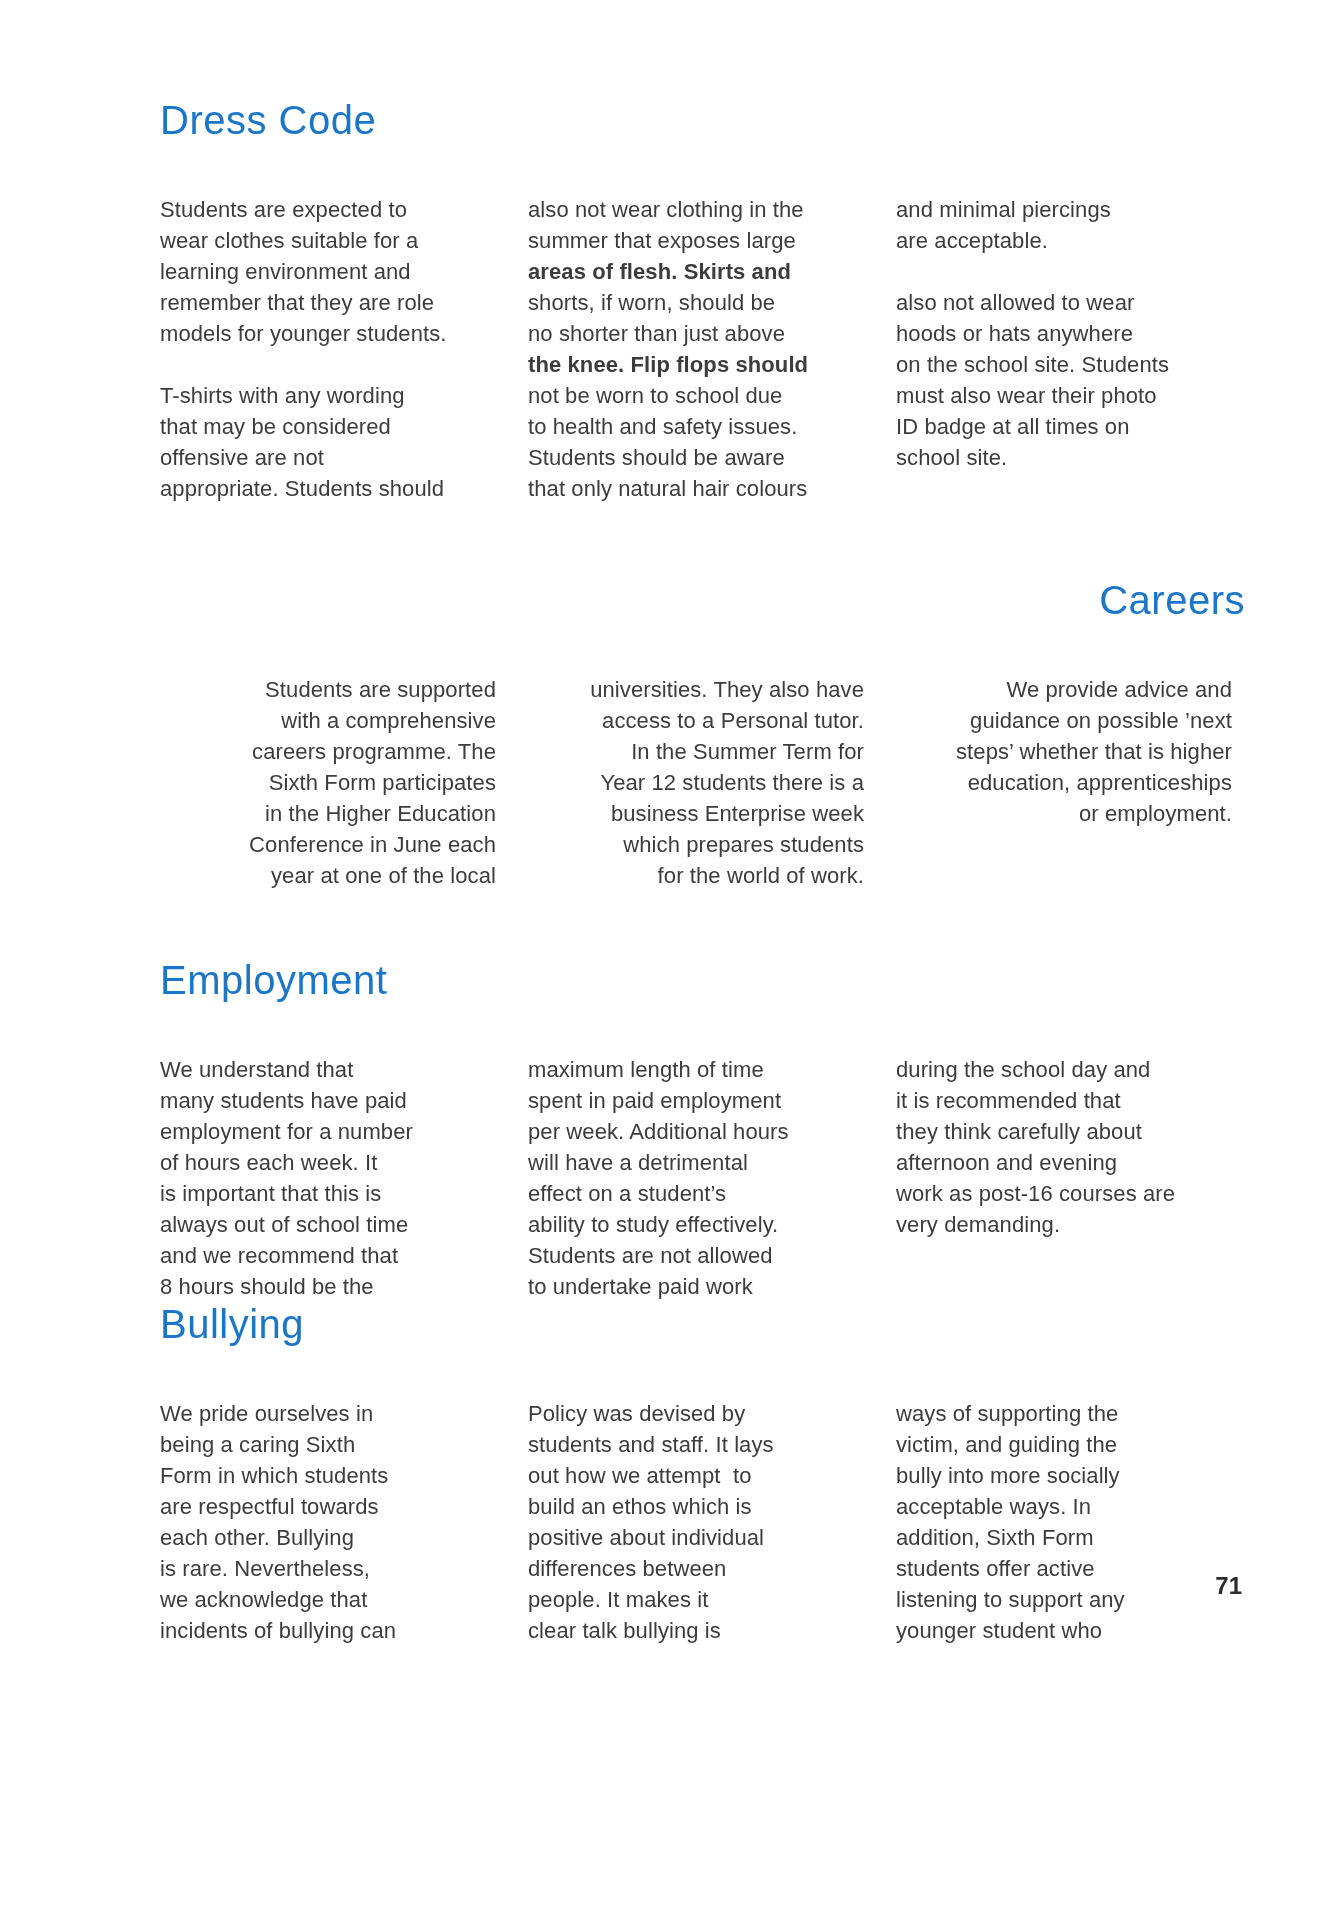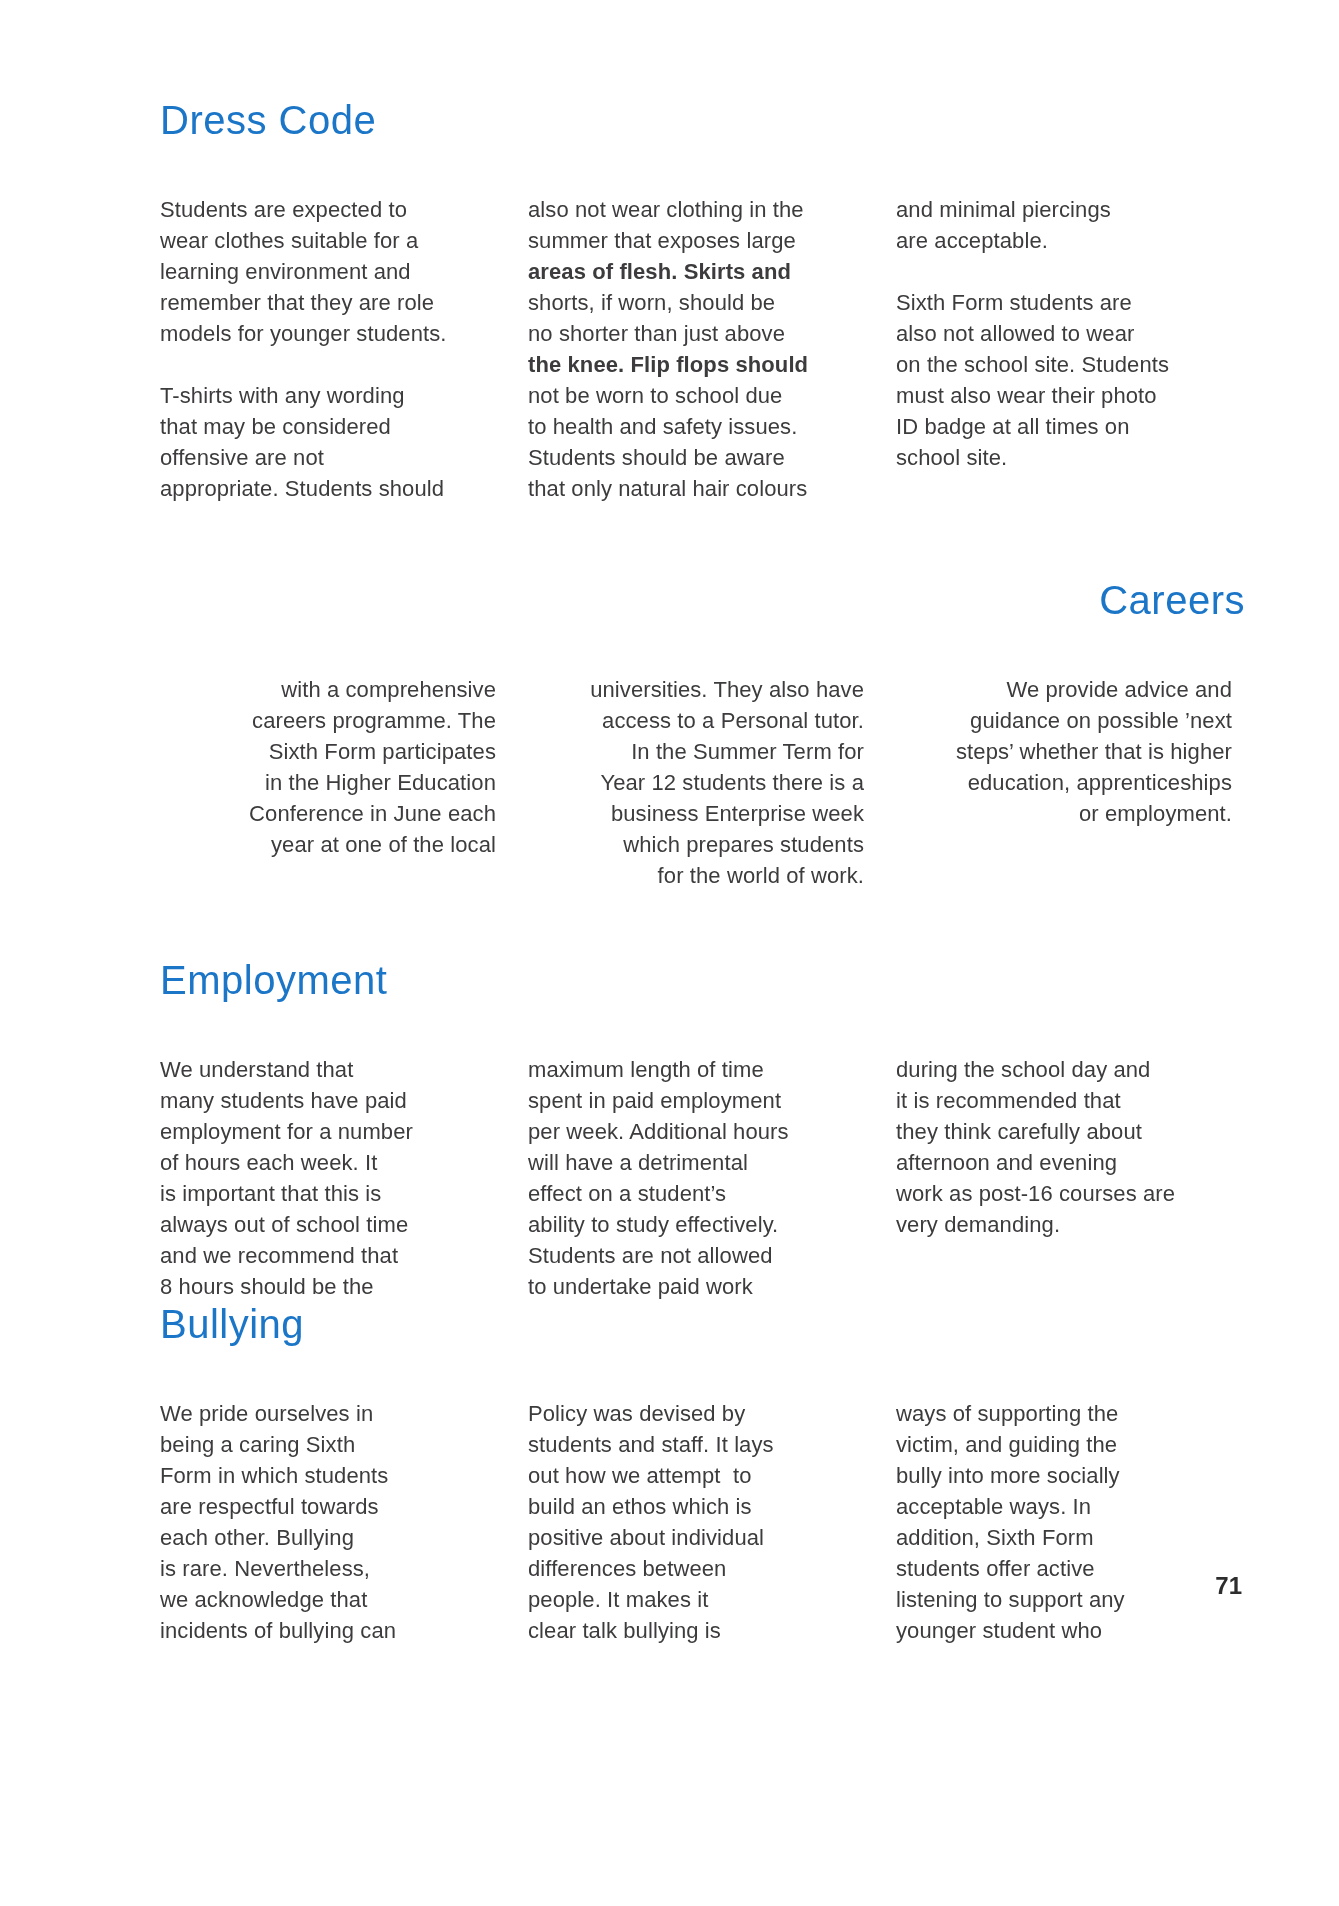--- a/index.html
+++ b/index.html
@@ -96,35 +96,36 @@
               <div class="line">Students should be aware</div>
               <div class="line">that only natural hair colours</div>
             </div>
           </div>
           <div class="col">
             <div class="para">
               <div class="line">and minimal piercings</div>
               <div class="line">are acceptable.</div>
             </div>
             <div class="para">
-              <div class="line">Sixth Form students are</div>
               <div class="line">also not allowed to wear</div>
+              <div class="line">hoods or hats anywhere</div>
               <div class="line">on the school site. Students</div>
               <div class="line">must also wear their photo</div>
               <div class="line">ID badge at all times on</div>
               <div class="line">school site.</div>
             </div>
           </div>
         </div>
       </section>
       <section class="section s2">
         <h2 class="heading">Careers</h2>
         <div class="cols">
           <div class="col">
             <div class="para">
+              <div class="line">Students are supported</div>
               <div class="line">with a comprehensive</div>
               <div class="line">careers programme. The</div>
               <div class="line">Sixth Form participates</div>
               <div class="line">in the Higher Education</div>
               <div class="line">Conference in June each</div>
               <div class="line">year at one of the local</div>
             </div>
           </div>
           <div class="col">
             <div class="para">

